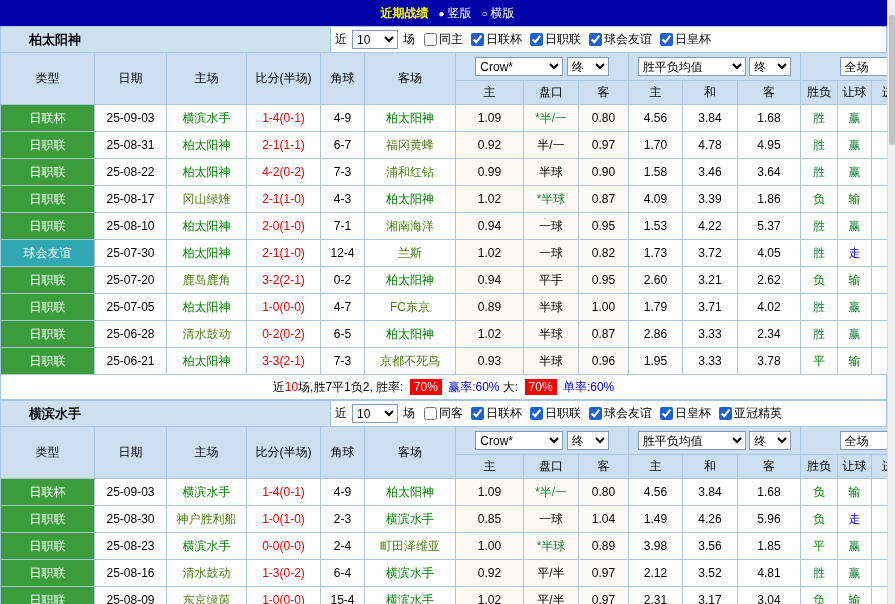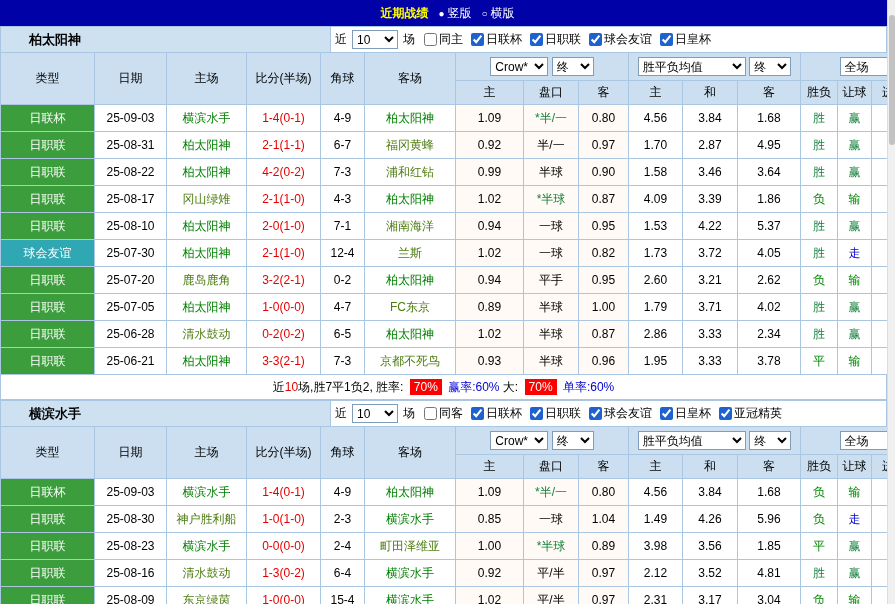--- a/index.html
+++ b/index.html
@@ -21,21 +21,21 @@
     padding-left:28px; font-weight:bold; font-size:13px; border-right:1px solid #A9C6E2; }
   .filter-cell { flex:1; background:#fff; display:flex; align-items:center; gap:5px; padding-left:4px; }
   .cb-wrap { display:inline-flex; align-items:center; gap:8px; margin-left:4px; }
   .cb { display:inline-flex; align-items:center; gap:2px; cursor:pointer; }
   input[type=checkbox] { width:13px; height:13px; accent-color:#1E62D0; }
 
   
   select.sel { font-family:"Liberation Sans","DejaVu Sans",sans-serif; font-size:12px;
     height:19px; border:1px solid #7F9DB9; background:#fff; }
   .count-sel { width:46px; }
-  .book-sel { width:58px; }
+  .book-sel { width:88px; }
   .stage-sel { width:42px; }
   .avg-sel { width:108px; }
   .scope-sel { width:62px; }
 
   
   .table-wrap { width:887px; overflow:hidden; }
   table.mt { width:916px; table-layout:fixed; border-collapse:collapse; }
   .mt th, .mt td { border:1px solid #A9C6E2; text-align:center; vertical-align:middle;
     overflow:hidden; white-space:nowrap; }
   .mt thead th { background:#CBDFF1; font-weight:normal; }
@@ -210,21 +210,21 @@
             <td class="type-cell badge-green">日职联</td>
             <td class="c-black">25-08-31</td>
             <td class="team-hl">柏太阳神</td>
             <td class="score">2-1(1-1)</td>
             <td class="c-black">6-7</td>
             <td class="team-plain">福冈黄蜂</td>
             <td class="c-black odds-bg">0.92</td>
             <td class="c-black odds-bg">半/一</td>
             <td class="c-black odds-bg">0.97</td>
             <td class="c-black">1.70</td>
-            <td class="c-black">2.87</td>
+            <td class="c-black">4.78</td>
             <td class="c-black">4.95</td>
             <td class="c-red">胜</td>
             <td class="c-red">赢</td>
             <td></td>
           </tr>
           <tr>
             <td class="type-cell badge-green">日职联</td>
             <td class="c-black">25-08-22</td>
             <td class="team-hl">柏太阳神</td>
             <td class="score">4-2(0-2)</td>

